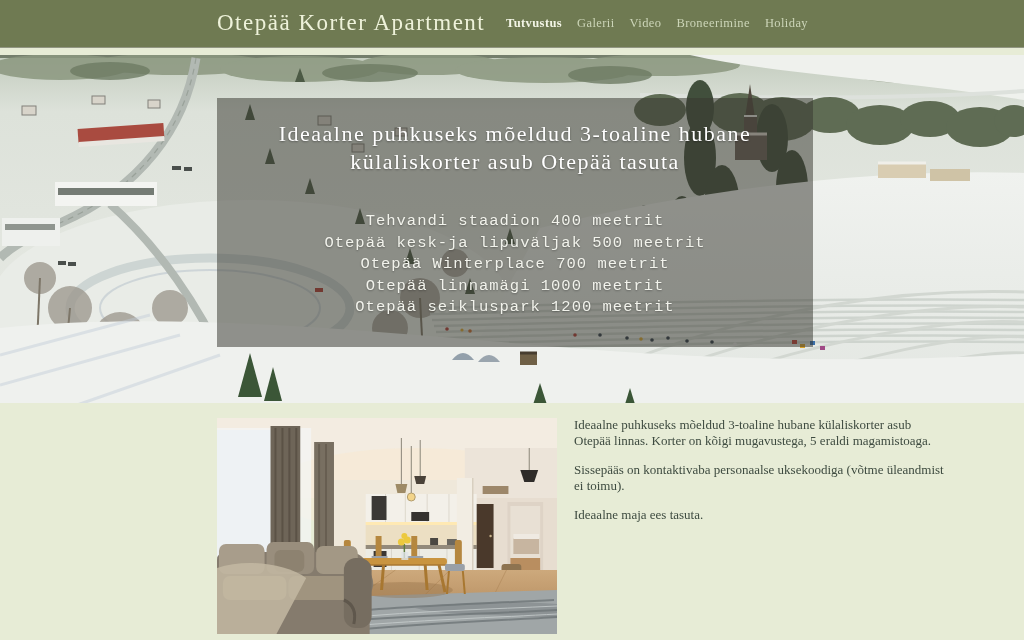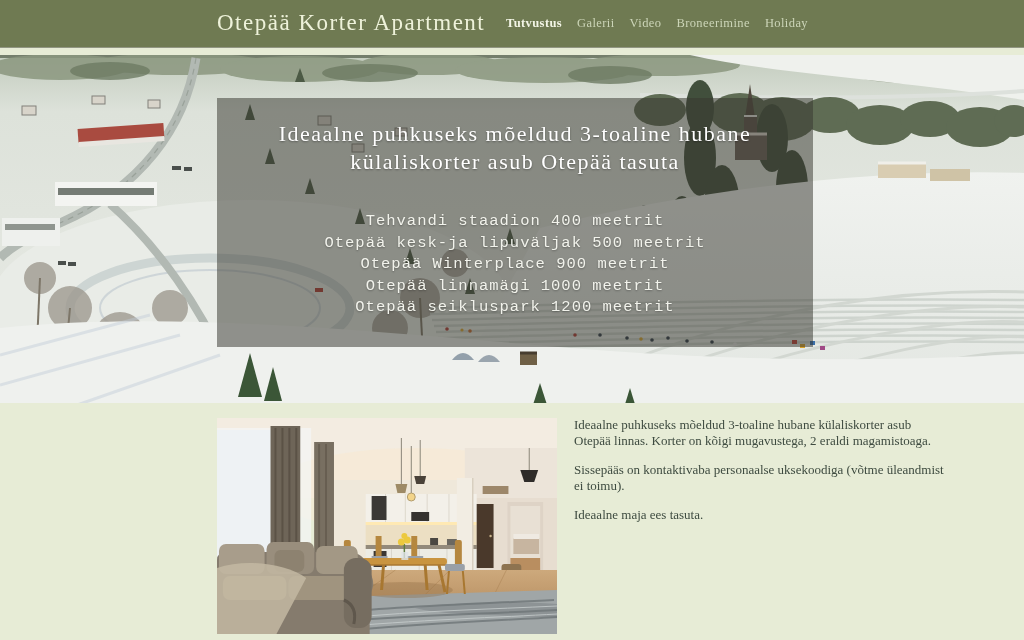--- a/index.html
+++ b/index.html
@@ -301,21 +301,21 @@
     </svg>
 
     <div class="hero-overlay">
       <h1 class="hero-heading">
         <span>Ideaalne puhkuseks mõeldud 3-toaline hubane</span>
         <span>külaliskorter asub Otepää tasuta</span>
       </h1>
       <div class="hero-distances">
         <div>Tehvandi staadion 400 meetrit</div>
         <div>Otepää kesk-ja lipuväljak 500 meetrit</div>
-        <div>Otepää Winterplace 900 meetrit</div>
+        <div>Otepää Winterplace 700 meetrit</div>
         <div>Otepää linnamägi 1000 meetrit</div>
         <div>Otepää seikluspark 1200 meetrit</div>
       </div>
     </div>
   </div>
 
   <section class="about">
     <div class="about-photo">
       <svg viewBox="0 0 343 216" preserveAspectRatio="none" aria-hidden="true">
         <defs>
@@ -452,19 +452,19 @@
         <rect x="58" y="132" width="30" height="22" rx="6" fill="#8d8270"></rect>
         <rect x="6" y="158" width="64" height="24" rx="7" fill="#b2a58f"></rect>
         <rect x="72" y="158" width="62" height="24" rx="7" fill="#a0947f"></rect>
         <rect x="128" y="140" width="28" height="70" rx="12" fill="#766d60"></rect>
         <path d="M0,150 C30,140 70,146 90,160 L60,216 H0 z" fill="#c3b8a2" opacity=".85"></path>
         <path d="M128,182 q14,6 10,24" stroke="#5f574c" stroke-width="3" fill="none"></path>
       </svg>
     </div>
 
     <div class="about-text">
-      <p>Ideaalne puhkuseks mõeldud 3-toaline hubane külaliskorter asub Otepää linnas. Korter on kõigi mugavustega, 2 eraldi magamistoaga.</p>
+      <p>Ideaalne puhkuseks mõeldud 3-toaline hubane külaliskorter asub Otepää linnas. Korter on kõigi mugavustega, 5 eraldi magamistoaga.</p>
       <p>Sissepääs on kontaktivaba personaalse uksekoodiga (võtme üleandmist ei toimu).</p>
       <p>Ideaalne maja ees tasuta.</p>
     </div>
   </section>
 
 </div>
 
 </body></html>

